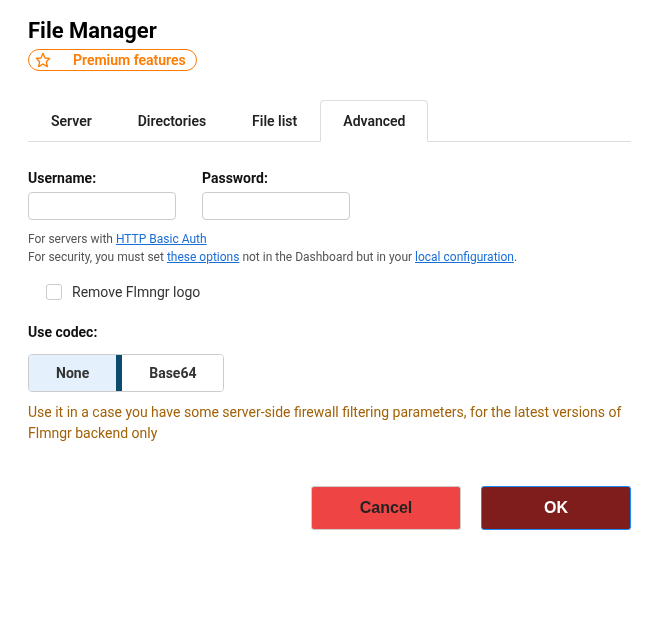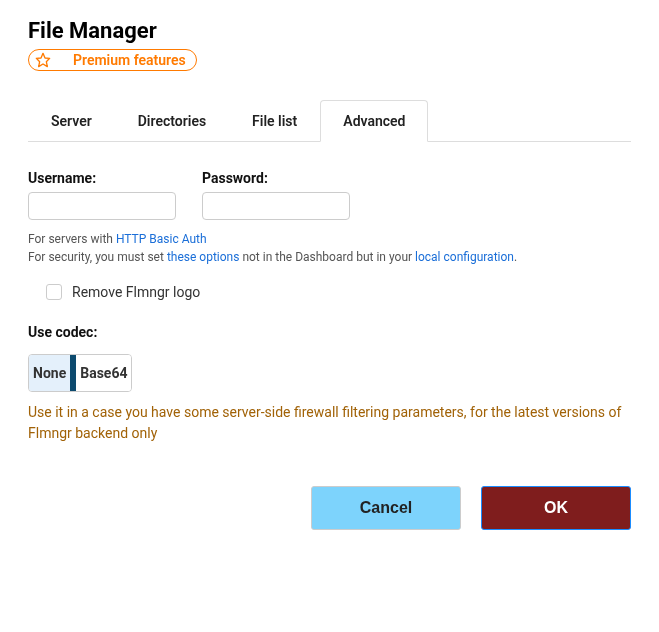--- a/index.html
+++ b/index.html
@@ -72,20 +72,21 @@
     }
     .username-input, .password-input { width: 148px; }
     .help-text {
       font-size: 12px;
       color: #555;
       margin-top: 10px;
       line-height: 1.5;
     }
     .help-link {
       color: #1a6ed8;
+      text-decoration: underline;
       cursor: pointer;
     }
     .unsplash-block { margin-top: 30px; }
     .unsplash-input { width: 100%; height: 38px; }
     .checkbox-row {
       margin-top: 18px;
       display: flex;
       align-items: center;
       gap: 10px;
       cursor: pointer;
@@ -98,21 +99,21 @@
     }
     .codec-block { margin-top: 24px; }
     .codec-options {
       display: inline-flex;
       border: 1px solid #ccc;
       border-radius: 4px;
       overflow: hidden;
       margin-top: 8px;
     }
     .codec-option {
-      padding: 10px 4px;
+      padding: 10px 27px;
       font-weight: 700;
       font-size: 14px;
       cursor: pointer;
       background: #fff;
     }
     .codec-option + .codec-option { border-left: 6px solid #0c4a6e; }
     .codec-option.selected { background: #E4F0FB; }
     .codec-help {
       font-size: 14px;
       color: #a16207;
@@ -128,21 +129,21 @@
     .btn {
       min-width: 150px;
       padding: 12px 0;
       font-size: 16px;
       font-weight: 700;
       border-radius: 3px;
       cursor: pointer;
       text-align: center;
     }
     .btn-cancel {
-      background: #7dd3fc;
+      background: #ef4444;
       border: 1px solid #ccc;
       color: #222;
     }
     .btn-ok {
       background: #7f1d1d;
       border: 1px solid #1A8CFF;
       color: #fff;
     }
   </style>
 </head>

